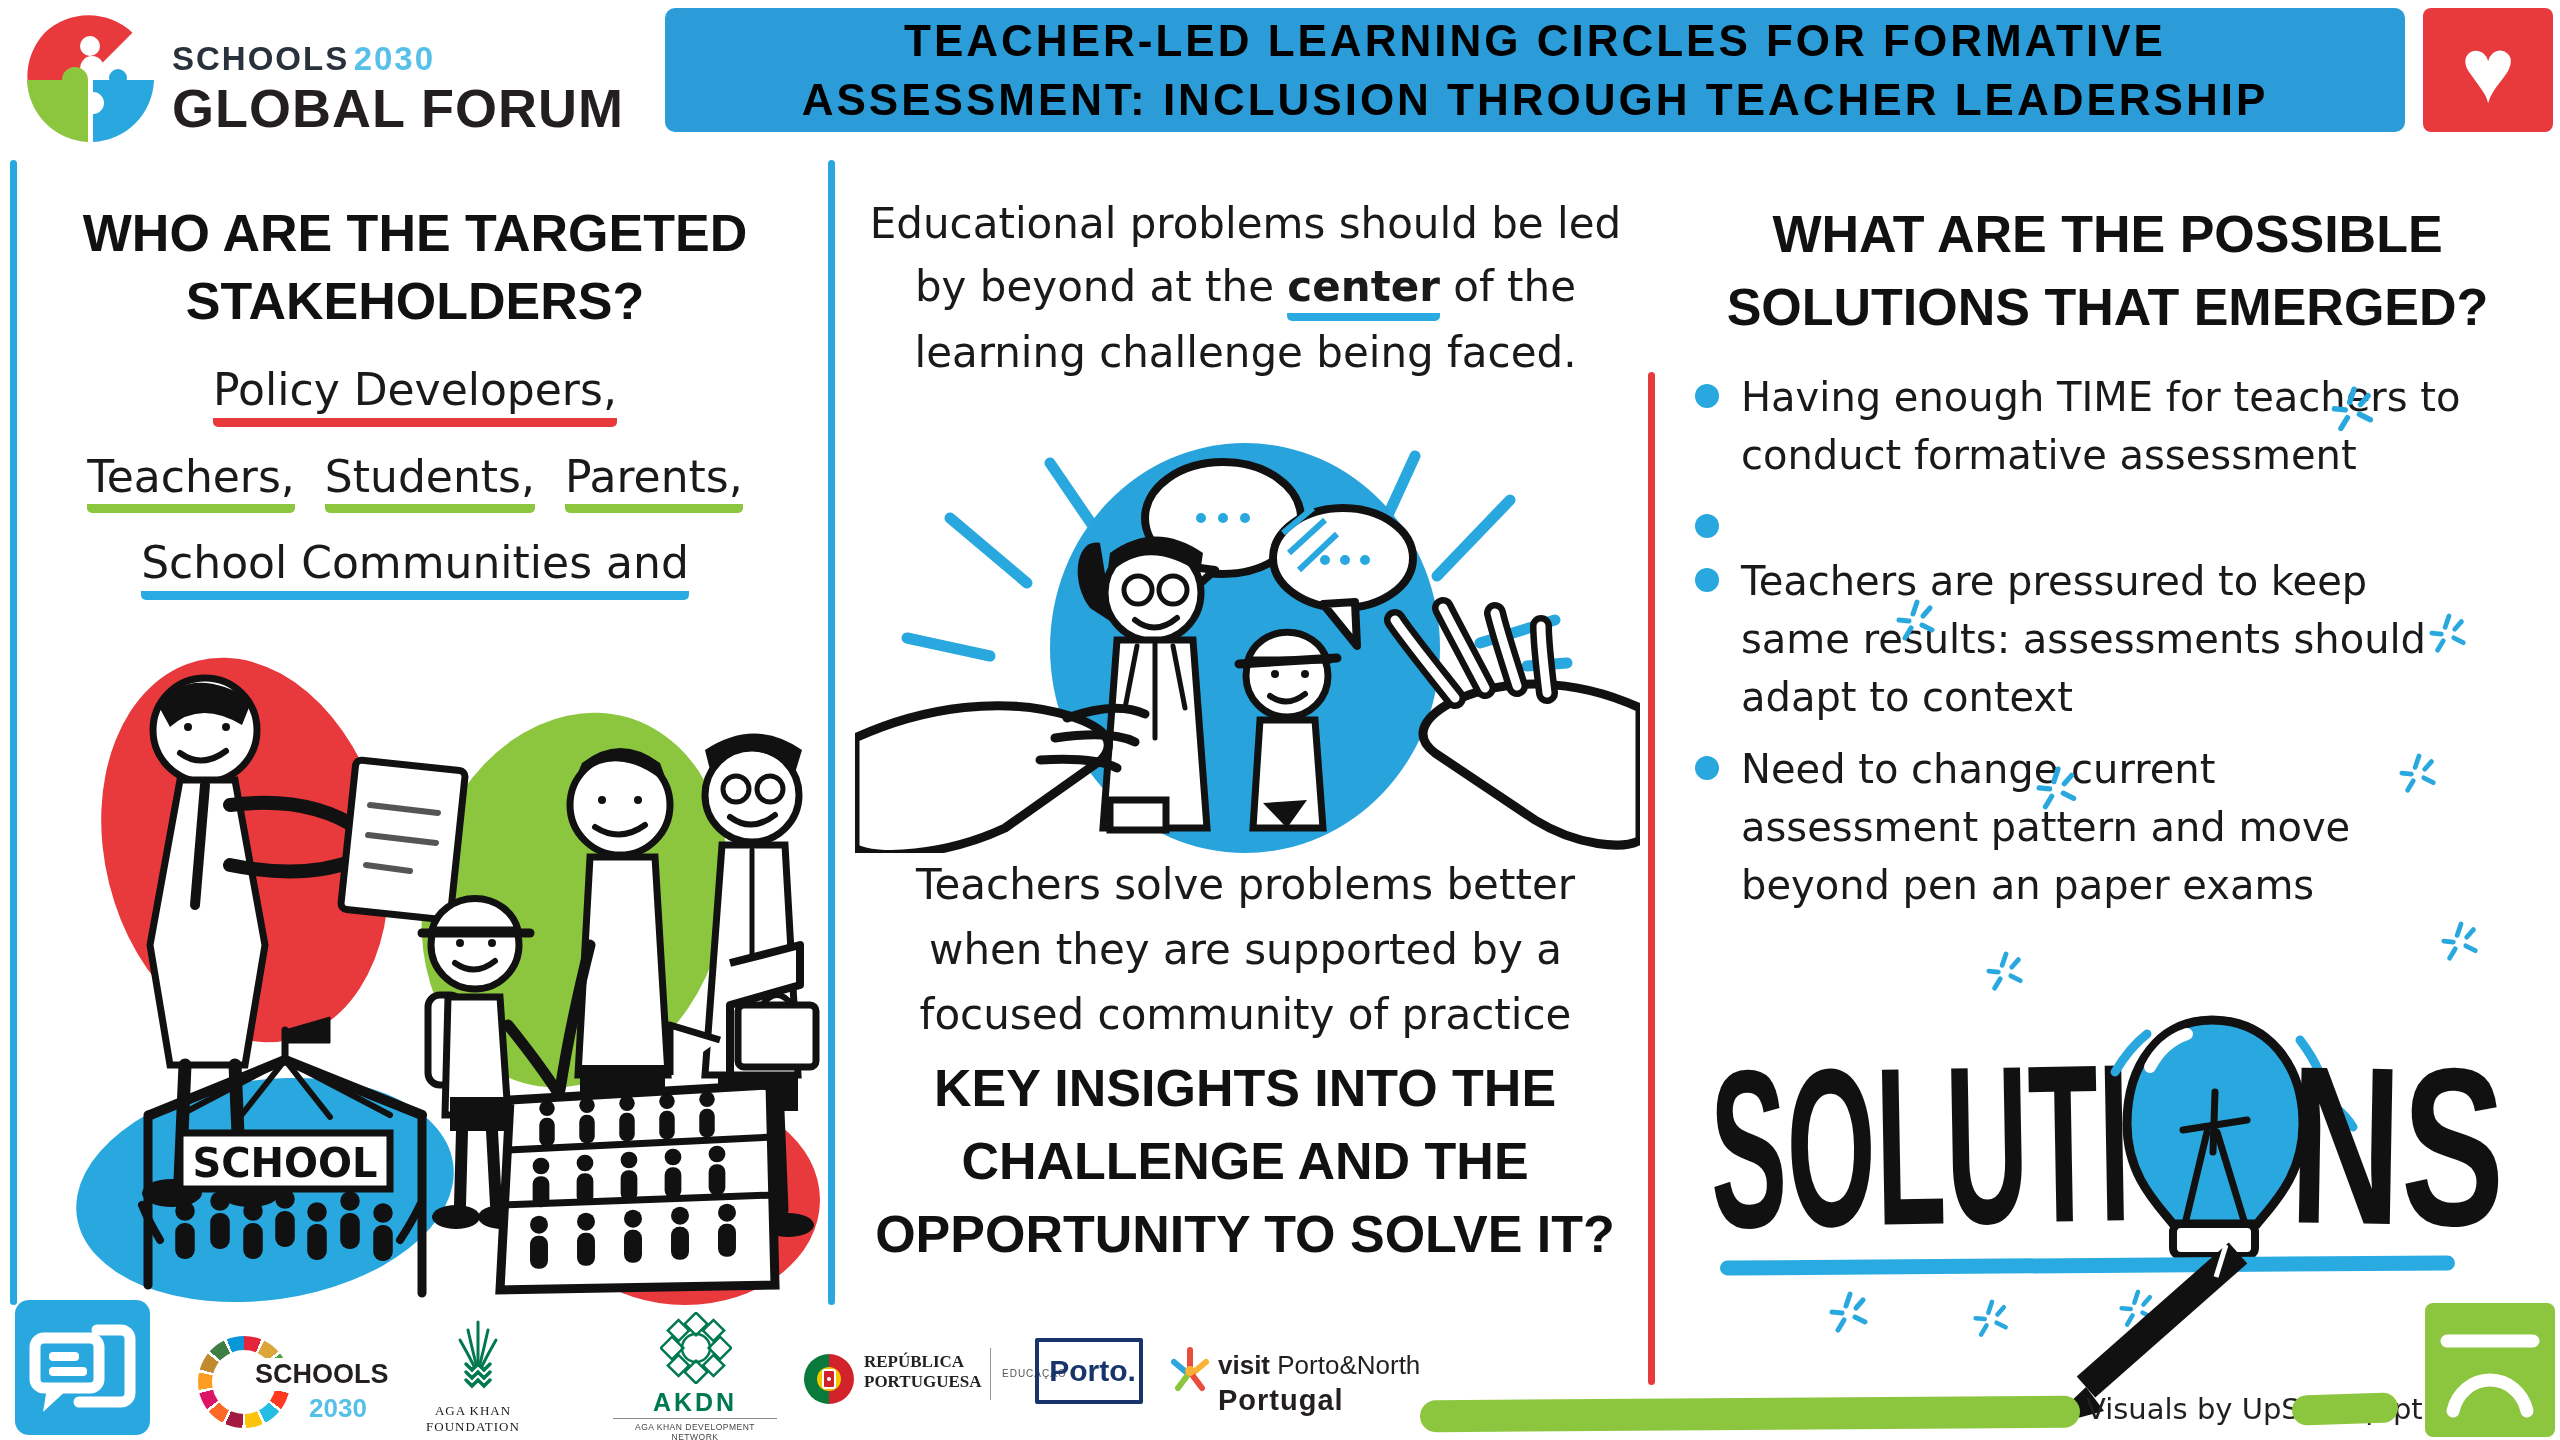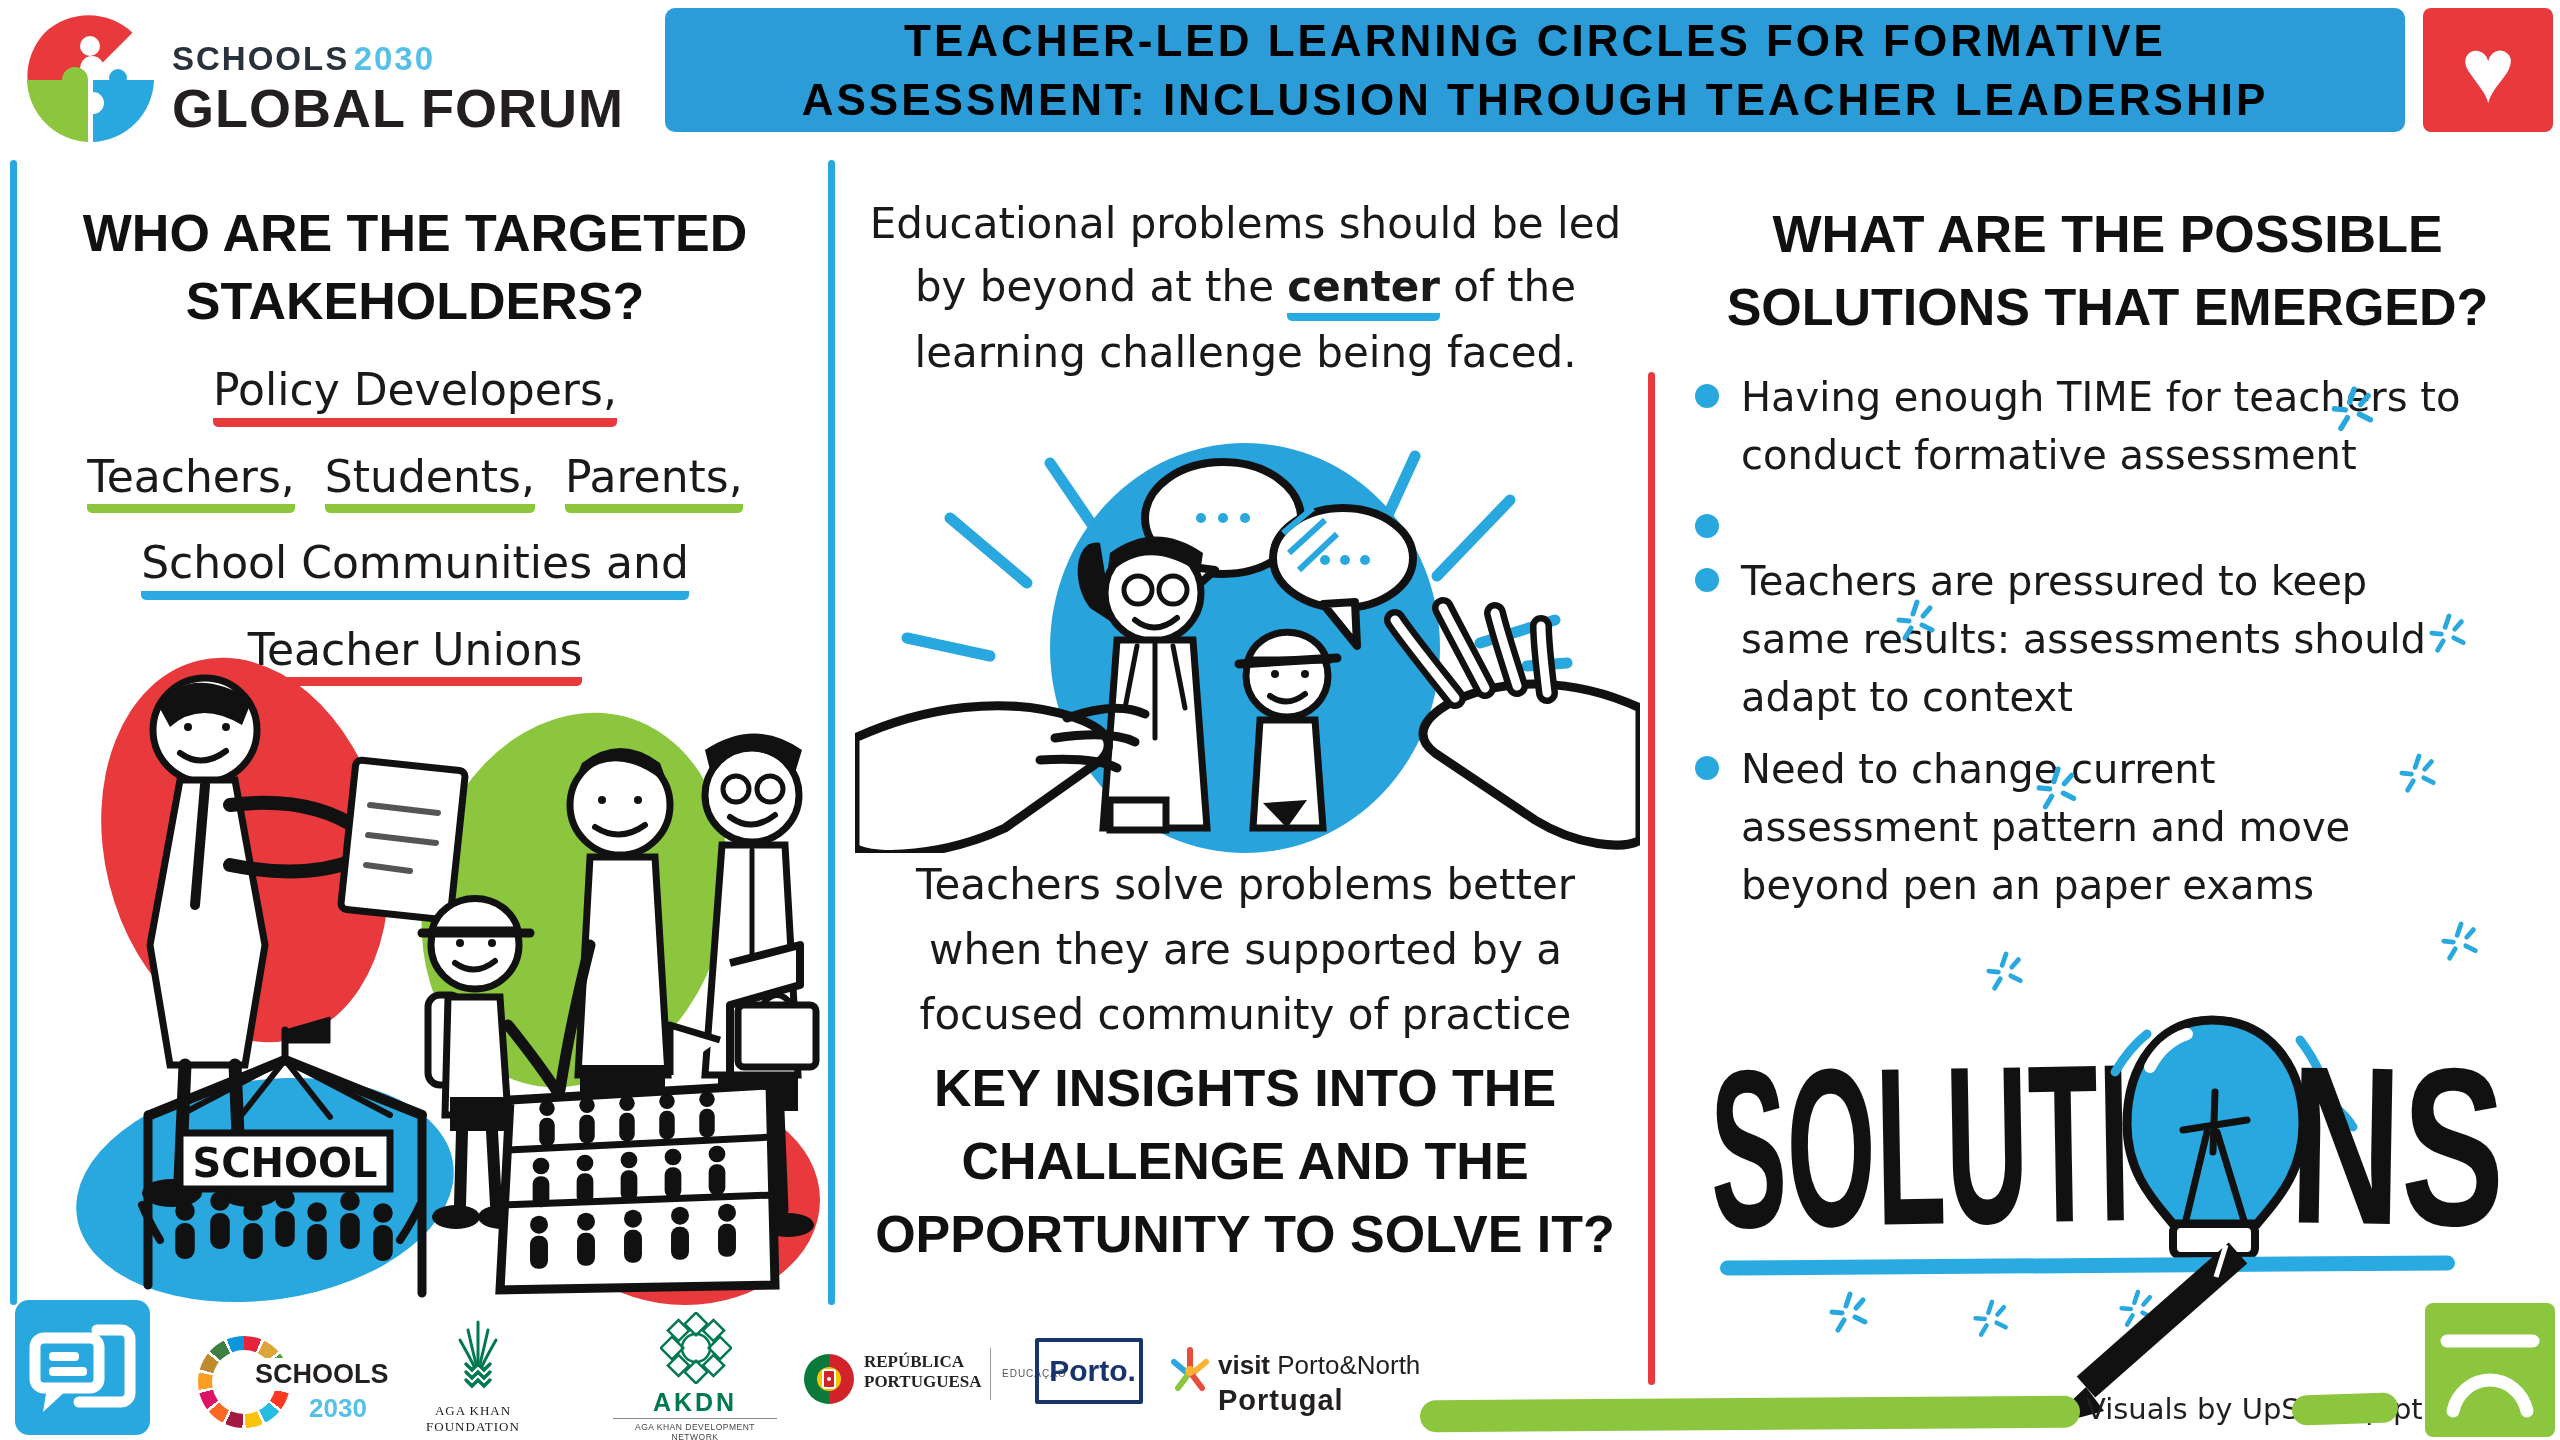--- a/index.html
+++ b/index.html
@@ -118,21 +118,20 @@
   <div class="abs big-head" id="left-head">WHO ARE THE TARGETED STAKEHOLDERS?</div>
 
   <div class="abs hand" id="stakeholders">
     <div class="row"><span class="u u-red">Policy Developers,</span></div>
     <div class="row">
       <span class="u u-green">Teachers,</span>
       <span class="u u-green">Students,</span>
       <span class="u u-green">Parents,</span>
     </div>
     <div class="row"><span class="u u-blue">School Communities and</span></div>
-    <div class="row"><span class="u u-red">Teacher Unions</span></div>
   </div>
 
   <svg class="abs" style="left:30px;top:645px" width="795" height="665" viewBox="0 0 795 665">
     <defs>
       <symbol id="pers" viewBox="0 0 20 42">
           <circle cx="10" cy="7" r="6.5"></circle>
           <rect x="3.5" y="15" width="13" height="24" rx="6"></rect>
         </symbol>
     </defs>
 

